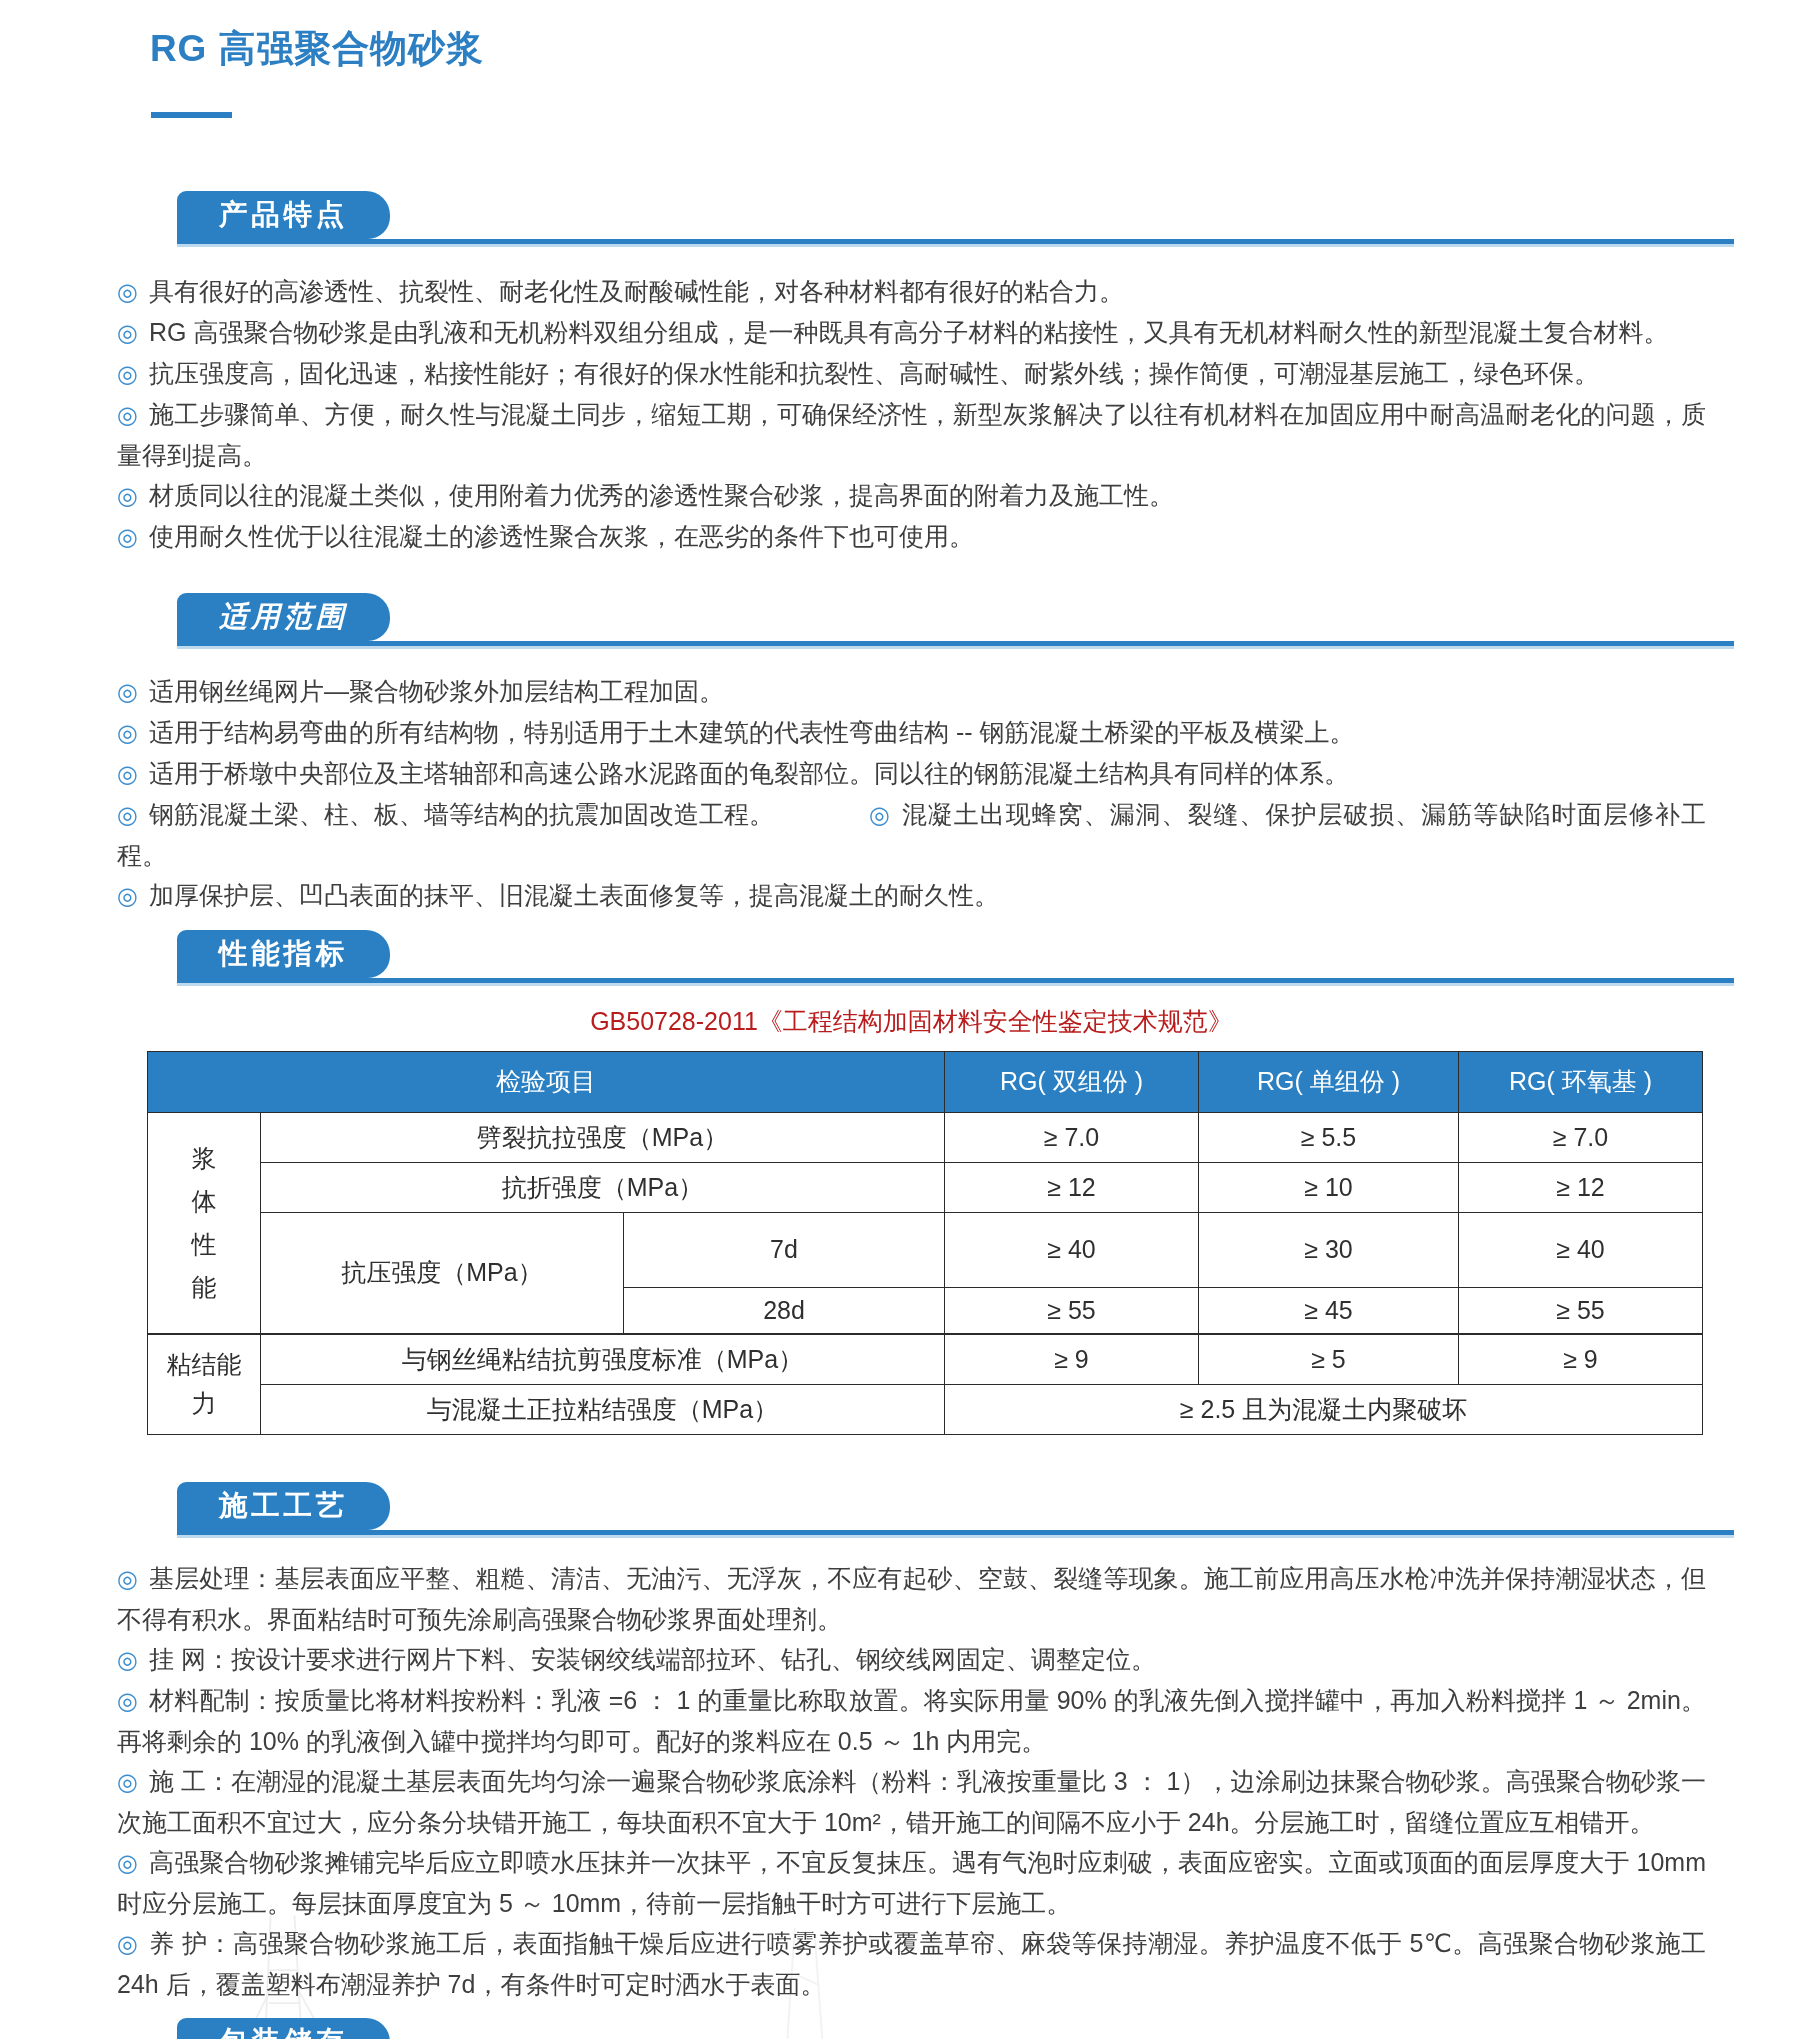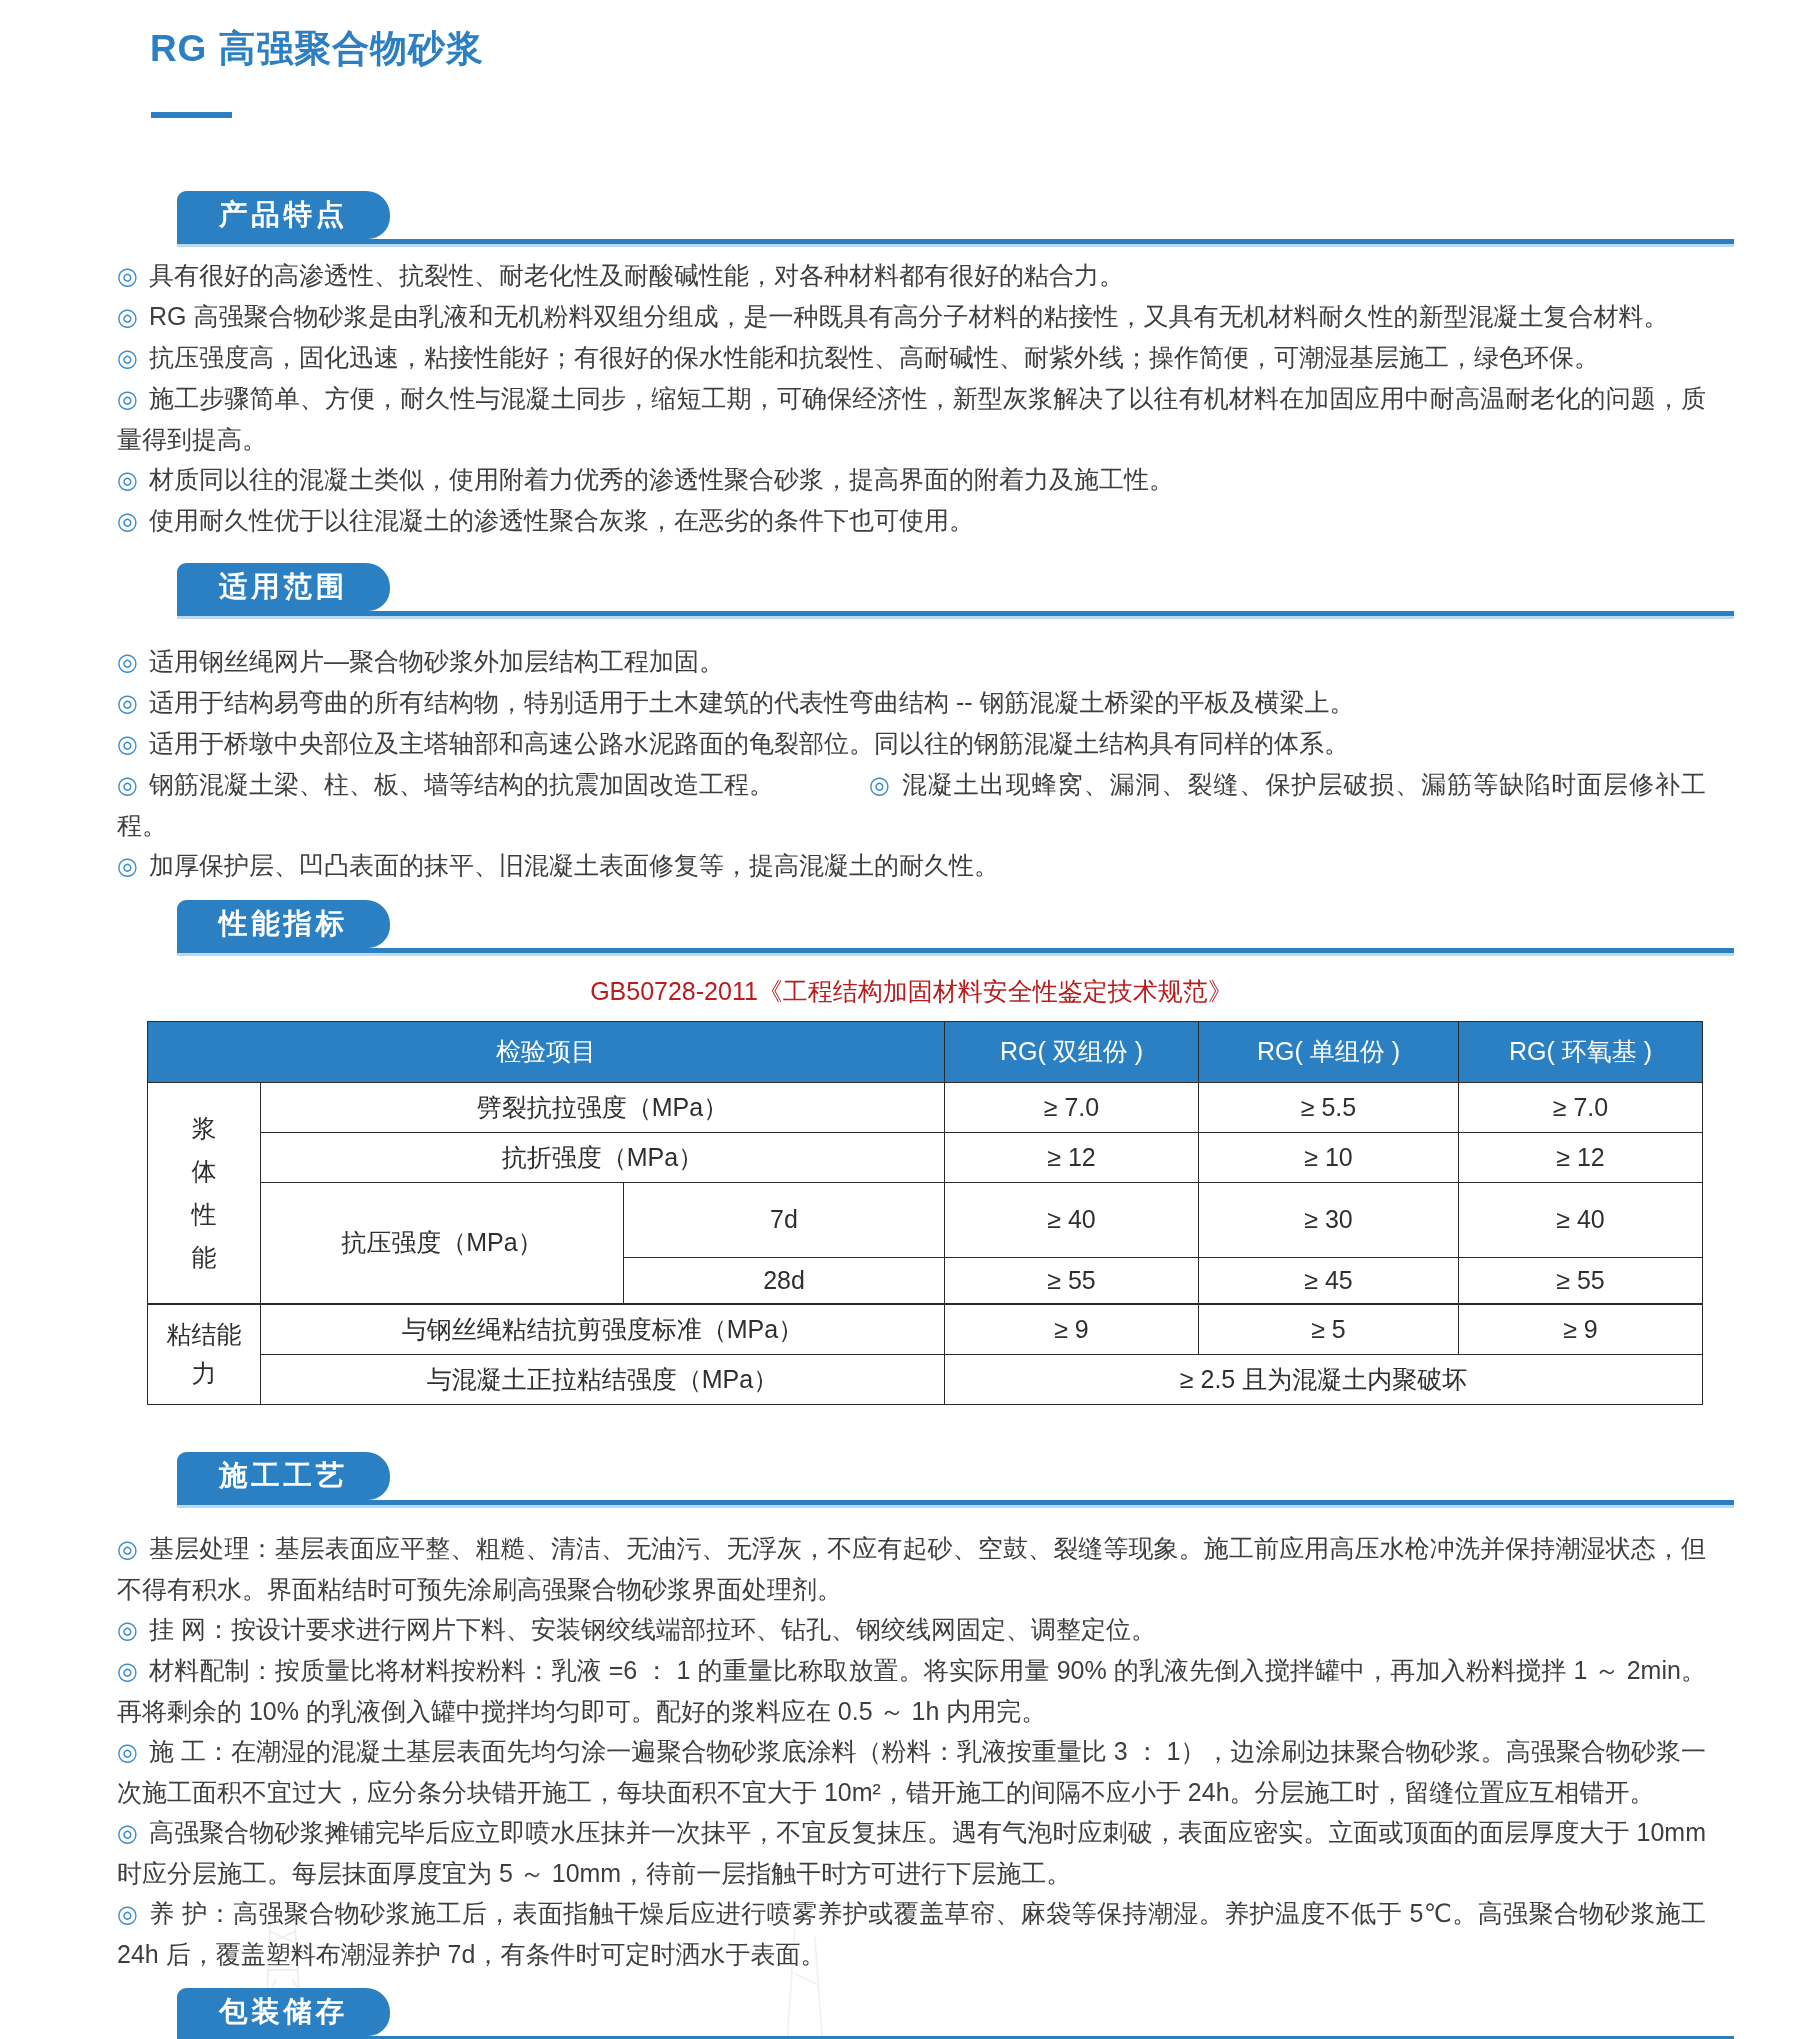--- a/index.html
+++ b/index.html
@@ -26,22 +26,22 @@
     display:flex;align-items:center;justify-content:center;
   }
   .sec-tab span{color:#ffffff;font-size:28.5px;font-weight:bold;letter-spacing:3.7px;}
   .sec-rule{height:5.5px;background:#2b80c3;}
   .sec-rule-light{height:2.8px;background:#bdd9ee;}
 
   
   .bullets{margin:0;}
   .bullet{margin:0;font-size:25px;line-height:40px;color:#3e3e3e;text-align:justify;}
   .glyph{color:#3d8ed0;margin-right:11px;font-size:24px;}
-  .mt26{margin-top:8px;} .mt24{margin-top:22px;} .mt22{margin-top:20px;}
-  .sec-gap39{margin-top:22px;} .sec-gap15{margin-top:13.8px;} .sec-gap51{margin-top:47px;}
+  .mt26{margin-top:24px;} .mt24{margin-top:22px;} .mt22{margin-top:20px;}
+  .sec-gap39{margin-top:36px;font-style:italic;} .sec-gap15{margin-top:13.8px;} .sec-gap51{margin-top:47px;}
   .pair-left{display:inline-block;width:751px;vertical-align:top;}
 
   
   .perf-caption{
     text-align:center;font-size:25px;color:#b91c1c;margin-top:18.4px;line-height:33px;
   }
   table.perf{
     border-collapse:collapse;table-layout:fixed;
     margin:13px 0 0 30px;width:1556px;
   }

